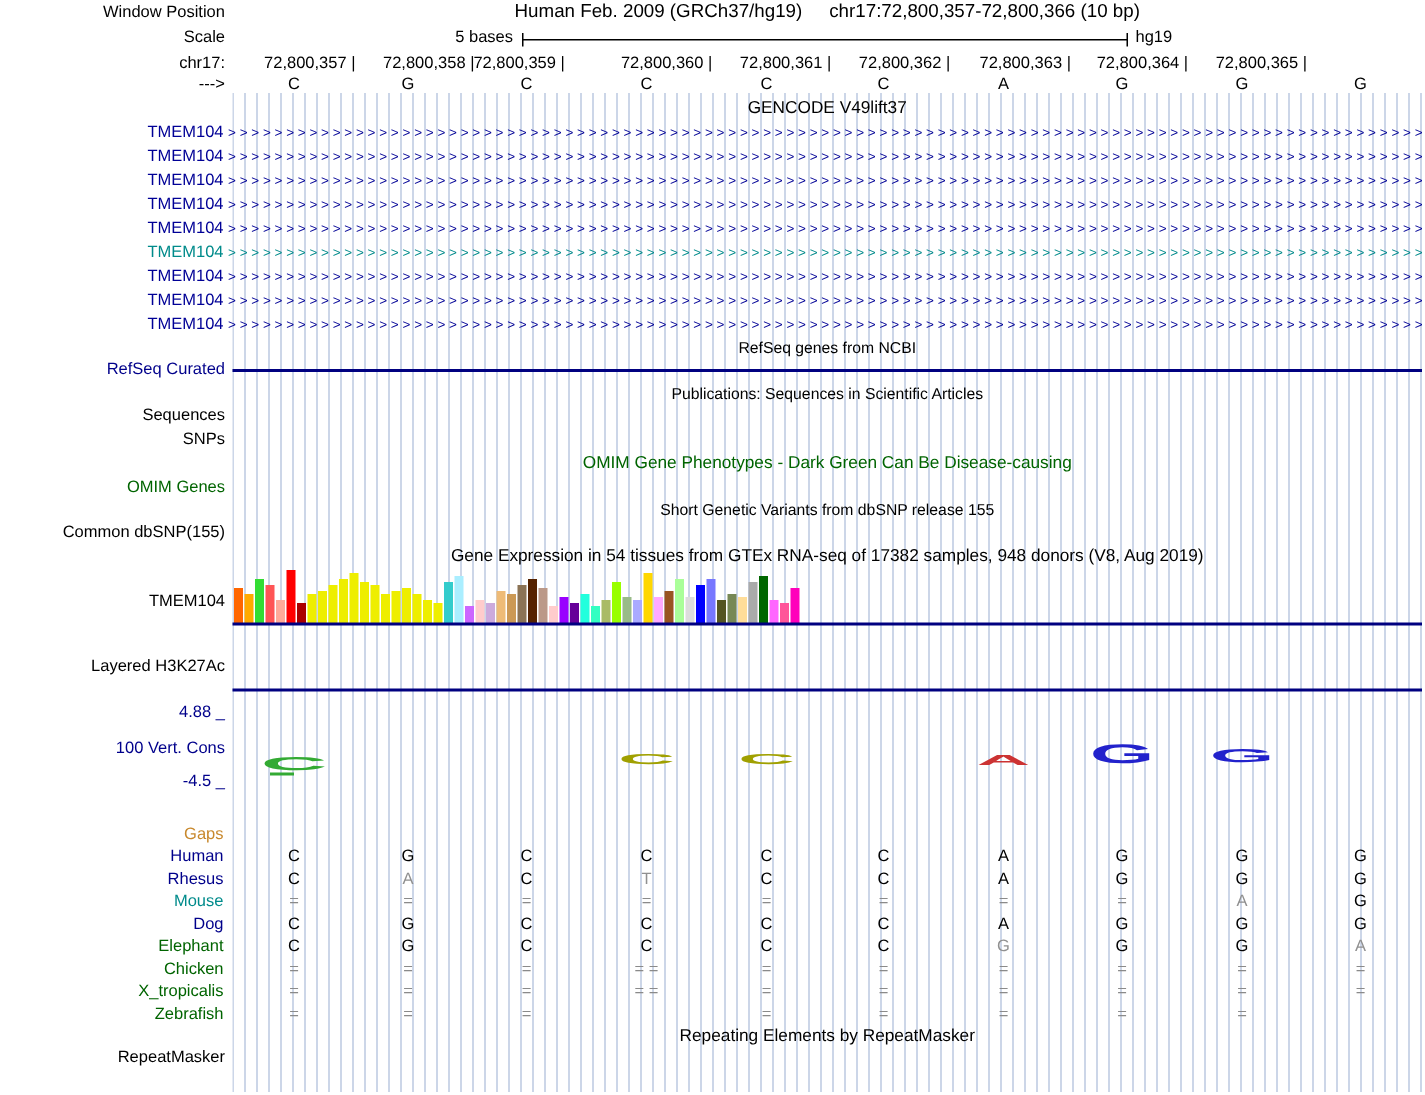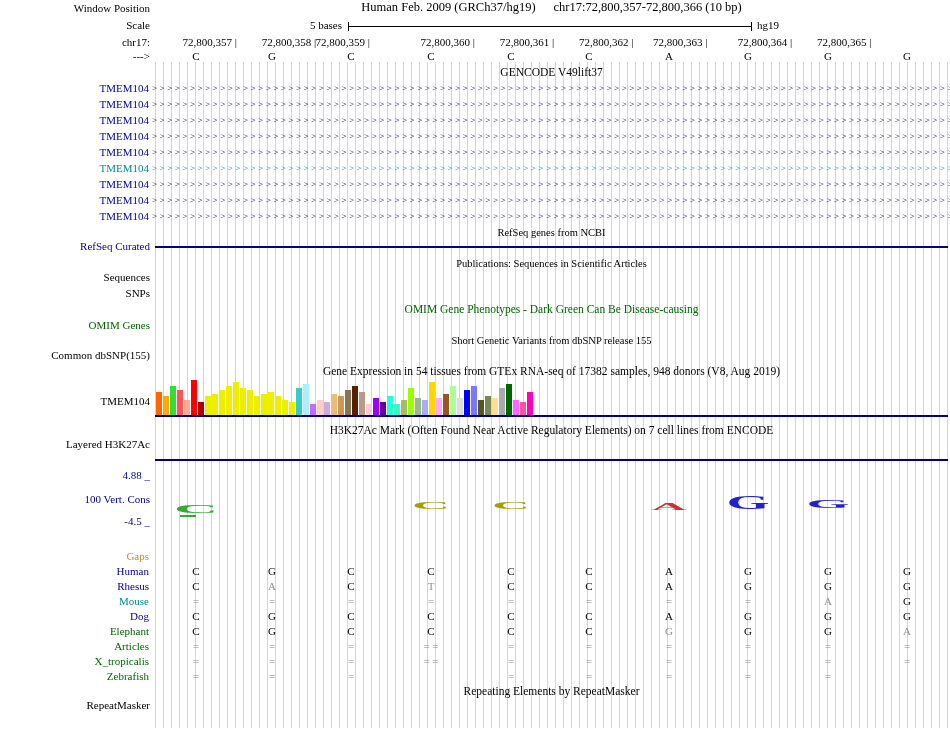--- a/index.html
+++ b/index.html
@@ -1,18 +1,18 @@
 <!DOCTYPE html>
 <html><head>
 <meta charset="utf-8">
 <style>
   *{box-sizing:border-box}
   body{margin:0;background:#fff}
   .page{position:relative;width:950px;height:730px;background:#fff;overflow:hidden;
-        font-family:Liberation Serif, serif;font-size:11px;color:#000}
+        font-family:Liberation Sans, sans-serif;font-size:11px;color:#000}
   .grid{position:absolute;left:155px;top:62px;width:793px;height:666px;
         background:repeating-linear-gradient(to right,#CCD6E8 0px,#CCD6E8 1px,transparent 1px,transparent 8px)}
   .ll{position:absolute;left:0;width:150px;text-align:right;white-space:nowrap;height:13px;line-height:13px}
   .ctitle{position:absolute;left:155px;width:793px;text-align:center;height:13px;line-height:13px;white-space:nowrap}
   .t10{font-size:10.5px}
   .t11{font-size:11.5px}
   .big{font-size:12.5px}
   .gap{margin-left:18px}
   .abs{position:absolute}
   .hline{position:absolute;left:155px;width:793px}
@@ -172,21 +172,20 @@
       <div style="position: absolute; left: 329px; bottom: 0px; width: 6px; height: 20px; background: rgb(119, 136, 85);"></div>
       <div style="position: absolute; left: 336px; bottom: 0px; width: 6px; height: 18px; background: rgb(255, 221, 153);"></div>
       <div style="position: absolute; left: 343px; bottom: 0px; width: 6px; height: 28px; background: rgb(170, 170, 170);"></div>
       <div style="position: absolute; left: 350px; bottom: 0px; width: 6px; height: 32px; background: rgb(0, 102, 0);"></div>
       <div style="position: absolute; left: 357px; bottom: 0px; width: 6px; height: 16px; background: rgb(255, 102, 255);"></div>
       <div style="position: absolute; left: 364px; bottom: 0px; width: 6px; height: 14px; background: rgb(255, 85, 153);"></div>
       <div style="position: absolute; left: 371px; bottom: 0px; width: 6px; height: 24px; background: rgb(255, 0, 187);"></div>
     </div>
   <div class="hline" style="top: 415px; height: 2px; background: rgb(0, 0, 128);"></div>
 
-  <div class="ctitle t11" style="top:424px">H3K27Ac Mark (Often Found Near Active Regulatory Elements) on 7 cell lines from ENCODE</div>
   <div class="ll" style="top:438px">Layered H3K27Ac</div>
   <div class="hline" style="top: 459px; height: 2px; background: rgb(0, 0, 128);"></div>
 
   <div class="ll" style="top: 469px; color: rgb(0, 0, 139);">4.88 _</div>
   <div class="ll" style="top: 493px; color: rgb(0, 0, 139);">100 Vert. Cons</div>
   <div class="ll" style="top: 515px; color: rgb(0, 0, 139);">-4.5 _</div>
   <div class="abs" style="top:465px;left:155px;width:793px;height:70px">
       <div style="position: absolute; left: 21px; top: 24px; width: 40px; height: 40px; line-height: 40px; text-align: center; font-size: 40px; font-weight: bold; color: rgb(51, 170, 51); transform: scale(1.538, 0.31); transform-origin: center center;">C</div>
       <div style="position: absolute; left: 25px; top: 50px; width: 16px; height: 2px; background: rgb(51, 170, 51);"></div>
       <div style="position: absolute; left: 256px; top: 21px; width: 40px; height: 40px; line-height: 40px; text-align: center; font-size: 40px; font-weight: bold; color: rgb(160, 160, 0); transform: scale(1.308, 0.241); transform-origin: center center;">C</div>
@@ -270,21 +269,21 @@
           <div style="position: absolute; left: 279px; transform: translateX(-50%); white-space: nowrap; color: rgb(0, 0, 0);">C</div>
           <div style="position: absolute; left: 359px; transform: translateX(-50%); white-space: nowrap; color: rgb(0, 0, 0);">C</div>
           <div style="position: absolute; left: 437px; transform: translateX(-50%); white-space: nowrap; color: rgb(0, 0, 0);">C</div>
           <div style="position: absolute; left: 517px; transform: translateX(-50%); white-space: nowrap; color: rgb(144, 144, 144);">G</div>
           <div style="position: absolute; left: 596px; transform: translateX(-50%); white-space: nowrap; color: rgb(0, 0, 0);">G</div>
           <div style="position: absolute; left: 676px; transform: translateX(-50%); white-space: nowrap; color: rgb(0, 0, 0);">G</div>
           <div style="position: absolute; left: 755px; transform: translateX(-50%); white-space: nowrap; color: rgb(144, 144, 144);">A</div>
         </div>
       </div>
       <div class="alrow">
-        <div class="rowlab" style="color: rgb(0, 100, 0);">Articles</div>
+        <div class="rowlab" style="color: rgb(0, 100, 0);">Chicken</div>
         <div class="alcells">
           <div style="position: absolute; left: 44px; transform: translateX(-50%); white-space: nowrap; color: rgb(138, 138, 138);">=</div>
           <div style="position: absolute; left: 120px; transform: translateX(-50%); white-space: nowrap; color: rgb(138, 138, 138);">=</div>
           <div style="position: absolute; left: 199px; transform: translateX(-50%); white-space: nowrap; color: rgb(138, 138, 138);">=</div>
           <div style="position: absolute; left: 279px; transform: translateX(-50%); white-space: nowrap; color: rgb(138, 138, 138);">= =</div>
           <div style="position: absolute; left: 359px; transform: translateX(-50%); white-space: nowrap; color: rgb(138, 138, 138);">=</div>
           <div style="position: absolute; left: 437px; transform: translateX(-50%); white-space: nowrap; color: rgb(138, 138, 138);">=</div>
           <div style="position: absolute; left: 517px; transform: translateX(-50%); white-space: nowrap; color: rgb(138, 138, 138);">=</div>
           <div style="position: absolute; left: 596px; transform: translateX(-50%); white-space: nowrap; color: rgb(138, 138, 138);">=</div>
           <div style="position: absolute; left: 676px; transform: translateX(-50%); white-space: nowrap; color: rgb(138, 138, 138);">=</div>

